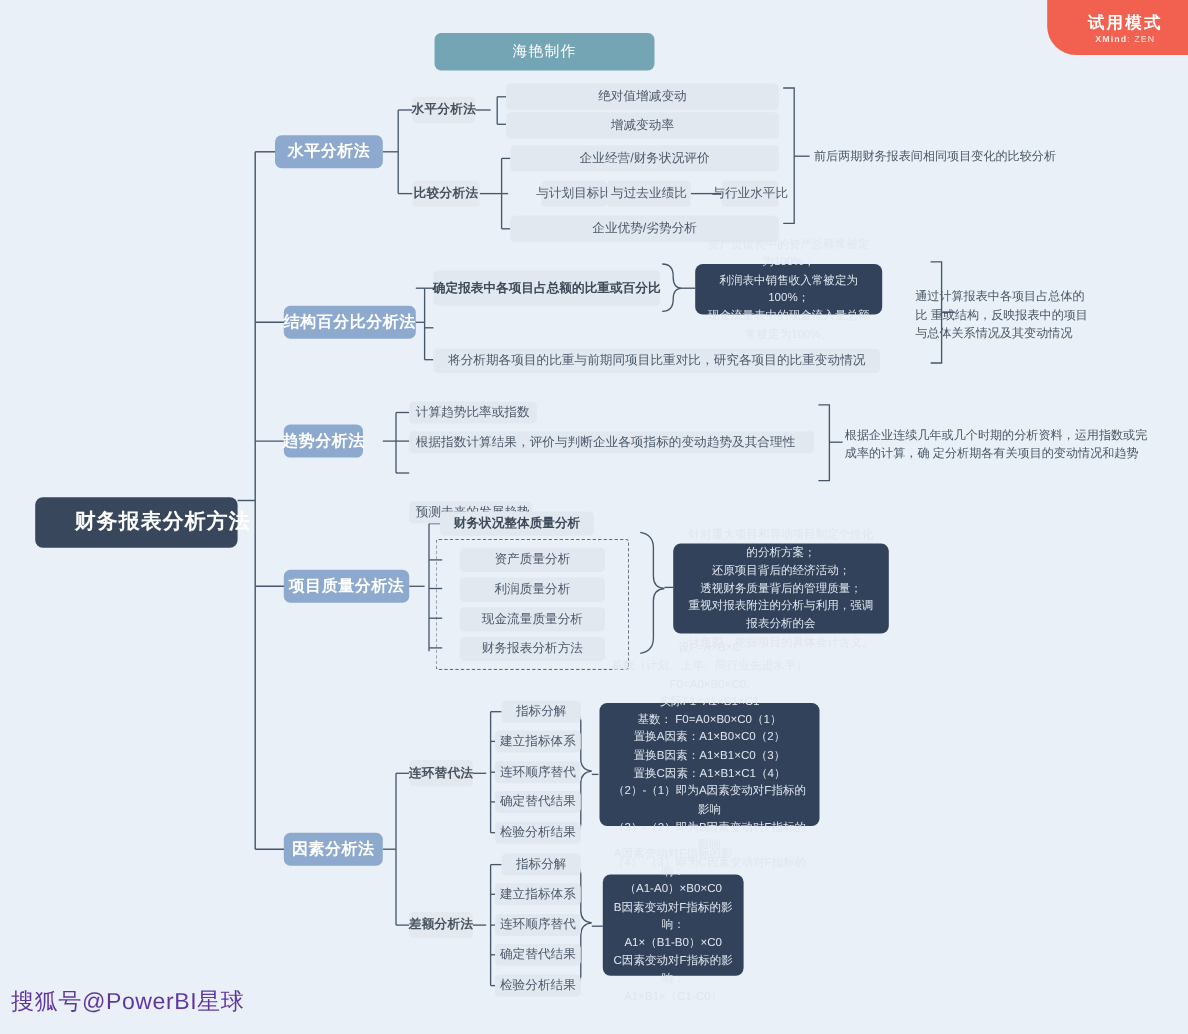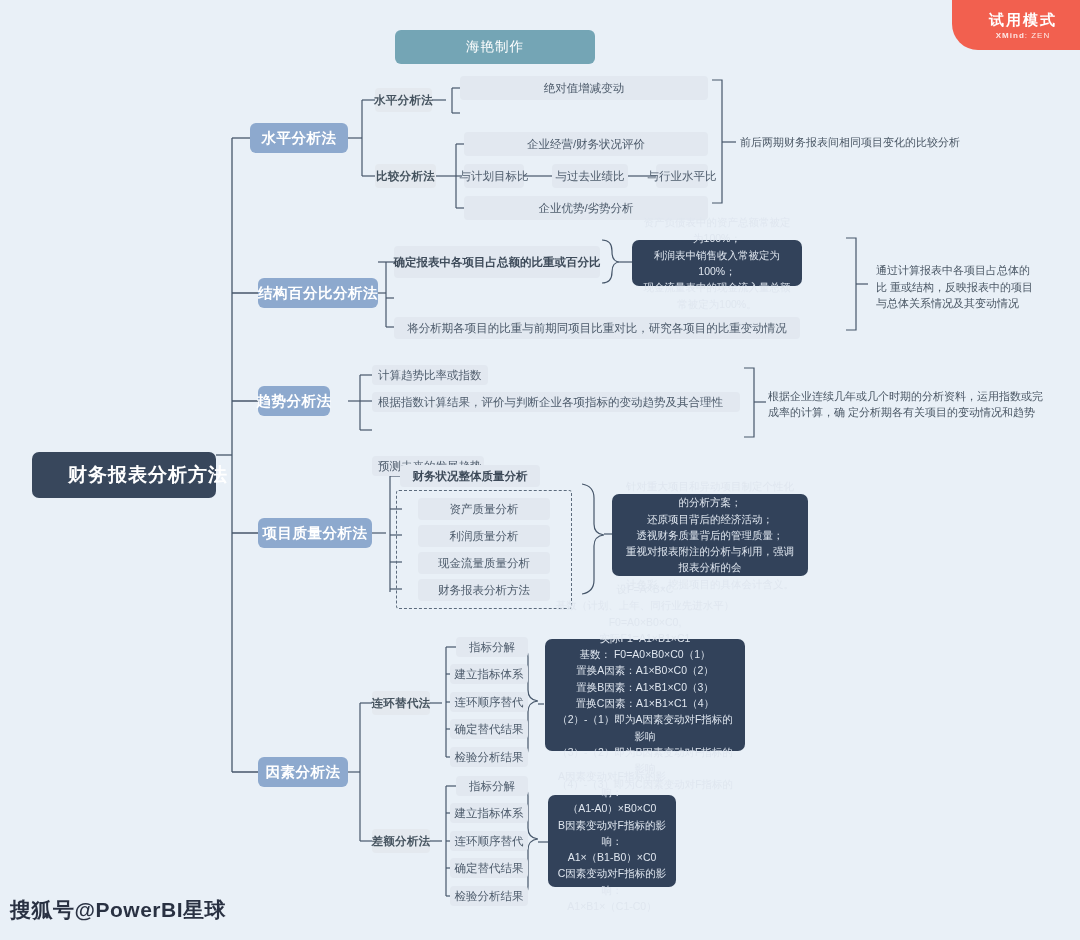--- a/index.html
+++ b/index.html
@@ -63,21 +63,21 @@
     border-bottom-left-radius: 26px;
     display: flex; flex-direction: column; align-items: center;
     justify-content: center; padding-left: 14px; box-sizing: border-box;
   }
   #trial .t1 { font-size: 15px; font-weight: 700; letter-spacing: 2px; }
   #trial .t2 { font-size: 8px; letter-spacing: 1px; opacity: .85; margin-top: 1px; }
   #trial .t2 b { font-weight: 700; }
 
   #watermark {
     position: absolute; left: 10px; top: 896px;
-    font-size: 21px; font-weight: 700; color: #0f172a;
+    font-size: 21px; font-weight: 400; color: #4c1d95;
     letter-spacing: .5px; opacity: .88; text-align: center;
   }
 </style>
 </head>
 <body>
 
 <div id="stage">
 
   <svg id="wires" viewBox="0 0 1080 940" xmlns="http://www.w3.org/2000/svg">
     <g fill="none" stroke="#46566a" stroke-width="1.3">
@@ -196,39 +196,40 @@
   <div class="node title-chip" style="left:395px; top:30px; width:200px; height:34px;">海艳制作</div>
 
   <div class="node root" style="left:32px; top:452px; width:184px; height:46px;padding-left:48px;">财务报表分析方法</div>
 
   <div class="node branch" style="left:250px; top:123px; width:98px; height:30px;">水平分析法</div>
 
   <div class="node sub" style="left:375px; top:88px; width:57px; height:24px;">水平分析法</div>
   <div class="node sub" style="left:375px; top:164px; width:61px; height:24px;">比较分析法</div>
 
   <div class="node leaf" style="left:460px; top:76px; width:248px; height:24px;">绝对值增减变动</div>
+  <div class="node leaf" style="left:460px; top:102px; width:248px; height:24px;">增减变动率</div>
 
   <div class="node leaf" style="left:464px; top:132px; width:244px; height:24px;">企业经营/财务状况评价</div>
-  <div class="node leaf" style="left:464px; top:164px; width:60px; height:24px;">与计划目标比</div>
+  <div class="node leaf" style="left:492px; top:164px; width:60px; height:24px;">与计划目标比</div>
   <div class="node leaf" style="left:552px; top:164px; width:76px; height:24px;">与过去业绩比</div>
   <div class="node leaf" style="left:656px; top:164px; width:52px; height:24px;">与行业水平比</div>
   <div class="node leaf" style="left:464px; top:196px; width:244px; height:24px;">企业优势/劣势分析</div>
 
   <div class="node note" style="left:740px; top:132px; width:320px; height:20px;">前后两期财务报表间相同项目变化的比较分析</div>
 
   <div class="node branch" style="left:258px; top:278px; width:120px; height:30px;">结构百分比分析法</div>
 
   <div class="node leaf bold" style="left:394px; top:246px; width:206px; height:32px;">确定报表中各项目占总额的比重或百分比</div>
   <div class="node leaf" style="left:394px; top:317px; width:406px; height:22px;">将分析期各项目的比重与前期同项目比重对比，研究各项目的比重变动情况</div>
 
   <div class="node darkbox" style="left:632px; top:240px; width:170px; height:46px;">资产负债表中的资产总额常被定为100%；
 利润表中销售收入常被定为100%；
 现金流量表中的现金流入量总额常被定为100%。</div>
 
-  <div class="node note" style="left:876px; top:258px; width:200px; height:58px; white-space:pre-line;">通过计算报表中各项目占总体的
+  <div class="node note" style="left:832px; top:258px; width:200px; height:58px; white-space:pre-line;">通过计算报表中各项目占总体的
 比 重或结构，反映报表中的项目
 与总体关系情况及其变动情况</div>
 
   <div class="node branch" style="left:258px; top:386px; width:72px; height:30px;">趋势分析法</div>
 
   <div class="node leaf" style="left:372px; top:365px; width:116px; height:20px; justify-content:flex-start; padding-left:6px;">计算趋势比率或指数</div>
   <div class="node leaf" style="left:372px; top:392px; width:368px; height:20px; justify-content:flex-start; padding-left:6px;">根据指数计算结果，评价与判断企业各项指标的变动趋势及其合理性</div>
   <div class="node leaf" style="left:372px; top:420px; width:112px; height:20px; justify-content:flex-start; padding-left:6px;margin-top:36px;">预测未来的发展趋势</div>
 
   <div class="node note" style="left:768px; top:387px; width:302px; height:34px; white-space:pre-line;">根据企业连续几年或几个时期的分析资料，运用指数或完

